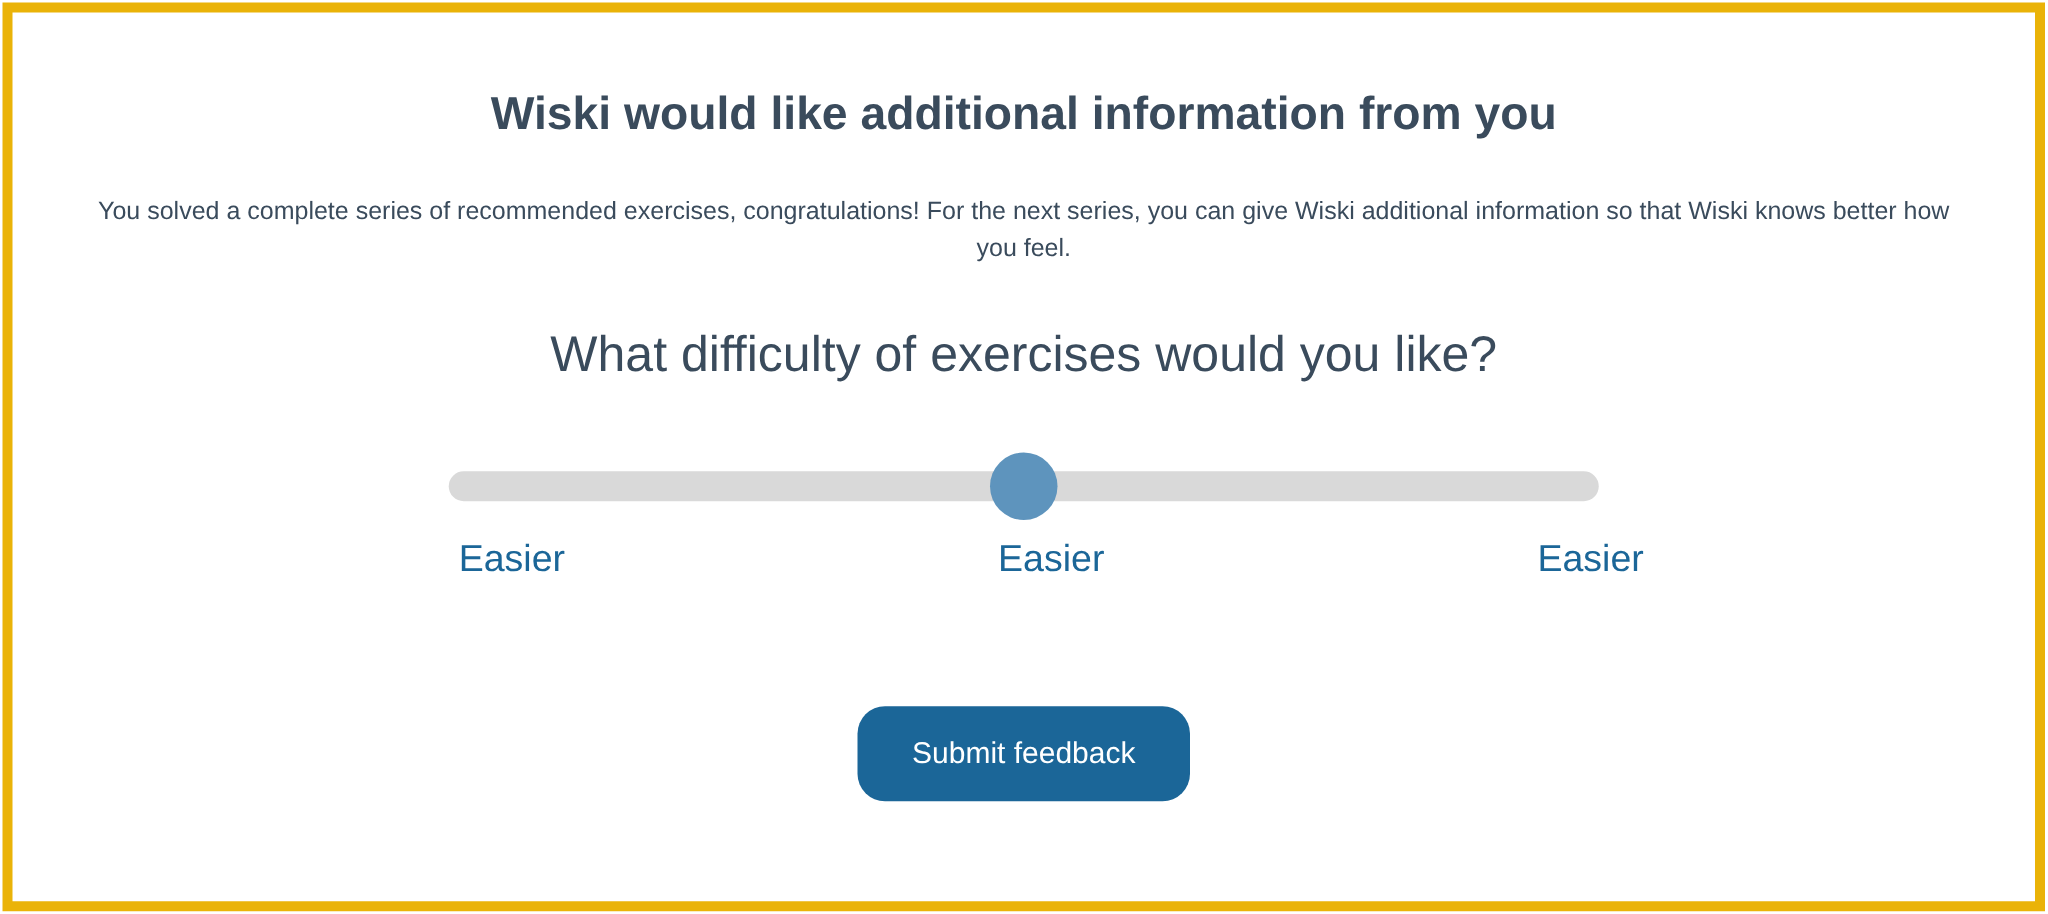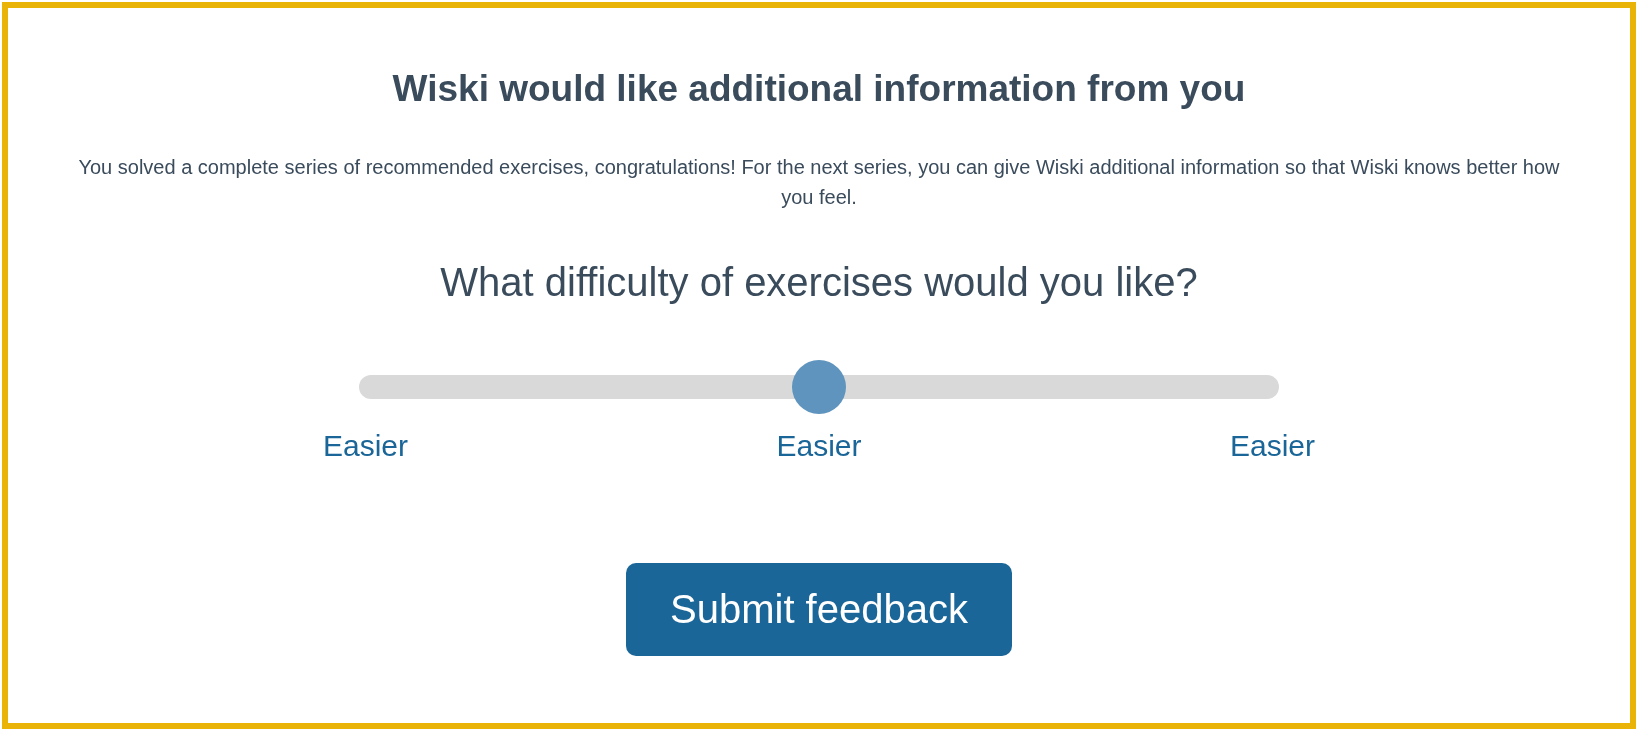--- a/index.html
+++ b/index.html
@@ -10,21 +10,21 @@
     body {
       font-family: -apple-system, BlinkMacSystemFont, "Segoe UI", Helvetica, Arial, sans-serif;
       background: #ffffff;
       width: 1638px;
       height: 731px;
       padding: 2px;
     }
     .panel {
       width: 100%;
       height: 100%;
-      border: 6px solid #eab308;
+      border: 8px solid #eab308;
       background: #ffffff;
       padding: 60px 50px 50px 50px;
       text-align: center;
     }
     .title {
       font-size: 37px;
       font-weight: 700;
       color: #3a4b5c;
       margin-bottom: 42px;
     }
@@ -64,36 +64,37 @@
       top: 50%;
       left: 50%;
       transform: translate(-50%, -50%);
       cursor: pointer;
     }
     .slider-labels {
       display: flex;
       justify-content: space-between;
       margin-top: 30px;
       padding: 0 4px;
+      margin-left: 44px;
     }
     .slider-label {
       font-size: 30px;
       color: #1b6698;
       min-width: 120px;
     }
     .slider-label.left { text-align: left; }
     .slider-label.center { text-align: center; }
     .slider-label.right { text-align: right; }
     .submit-btn {
       background: #1b6698;
       color: #ffffff;
-      font-size: 40px;
+      font-size: 24px;
       border: none;
       padding: 24px 44px;
-      border-radius: 10px;
+      border-radius: 22px;
       cursor: pointer;
     }
   </style>
 </head>
 <body>
 
 <div class="panel">
   <h1 class="title">Wiski would like additional information from you</h1>
   <p class="description">You solved a complete series of recommended exercises, congratulations! For the next series, you can give Wiski additional information so that Wiski knows better how you feel.</p>
   <p class="question">What difficulty of exercises would you like?</p>

